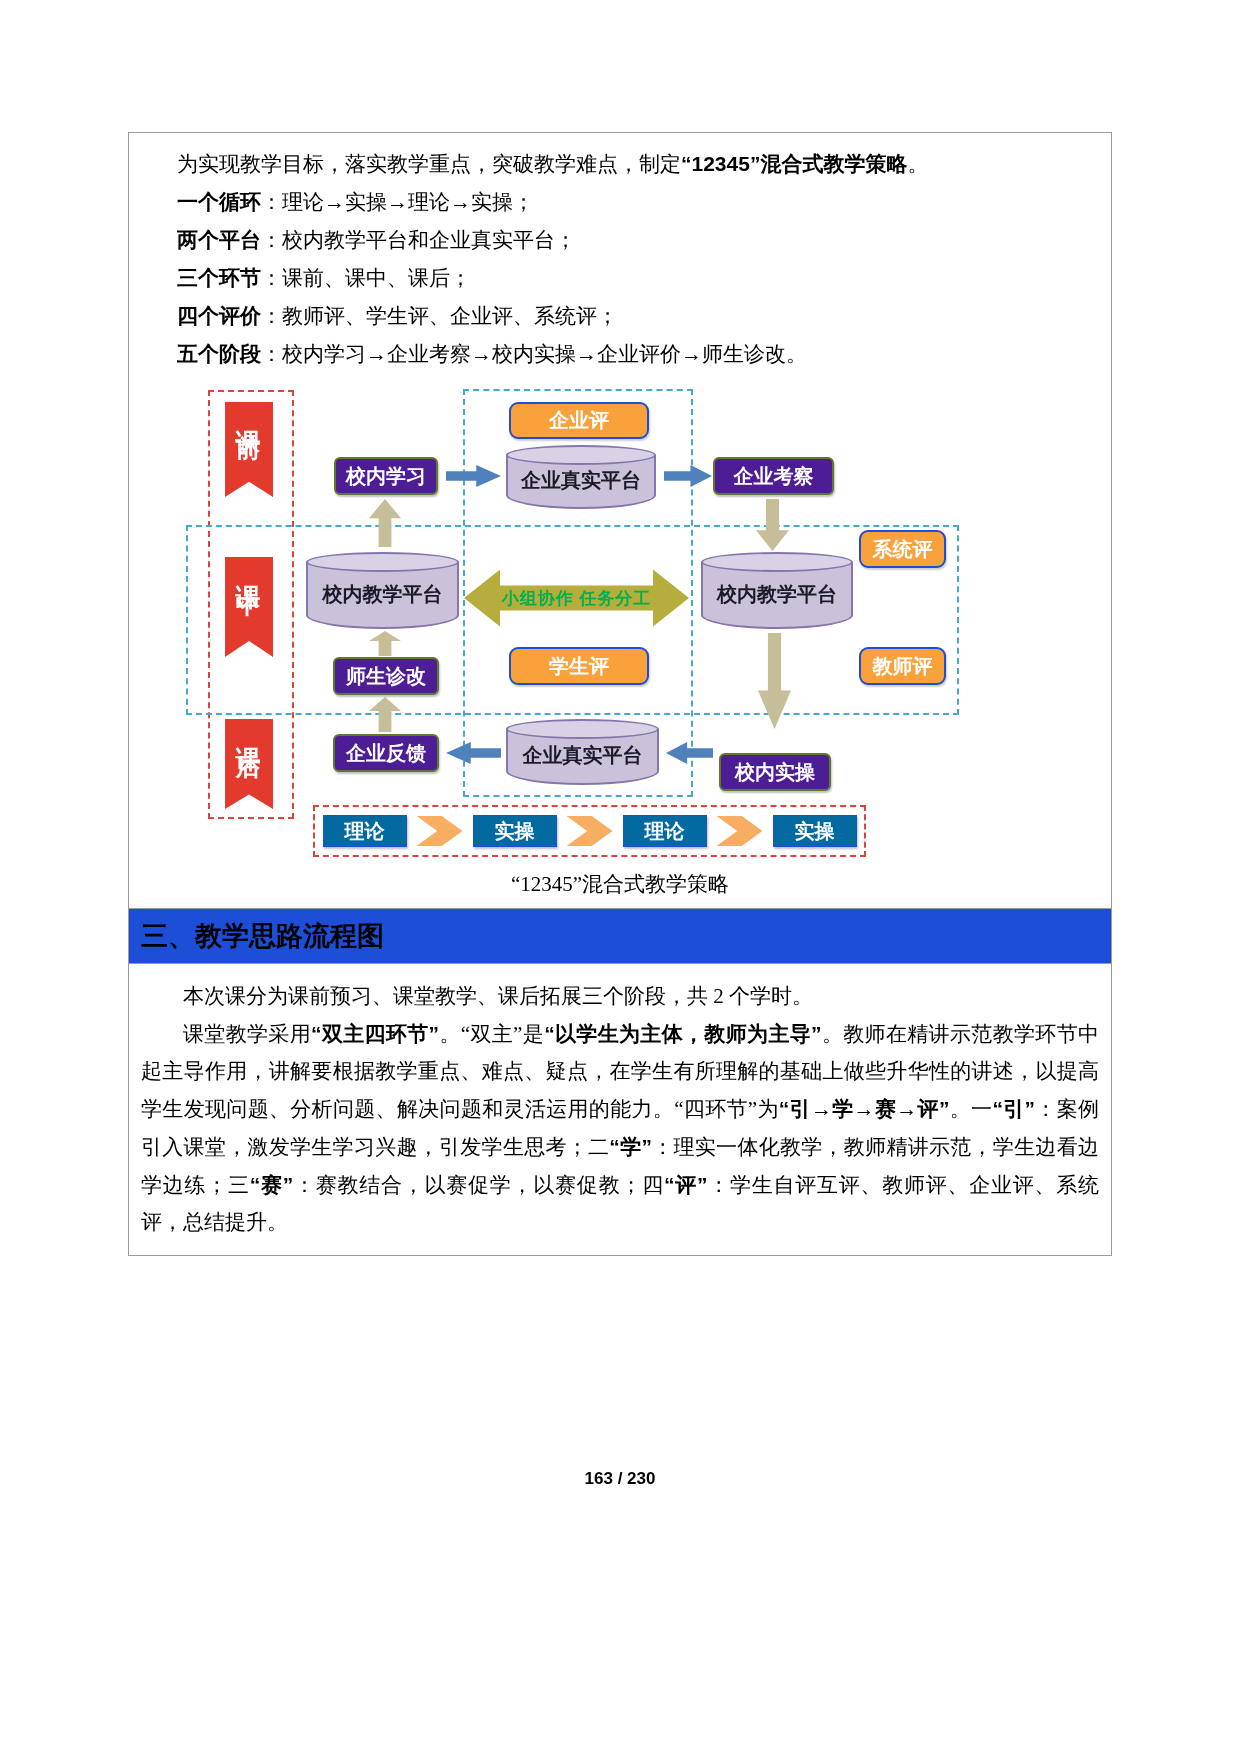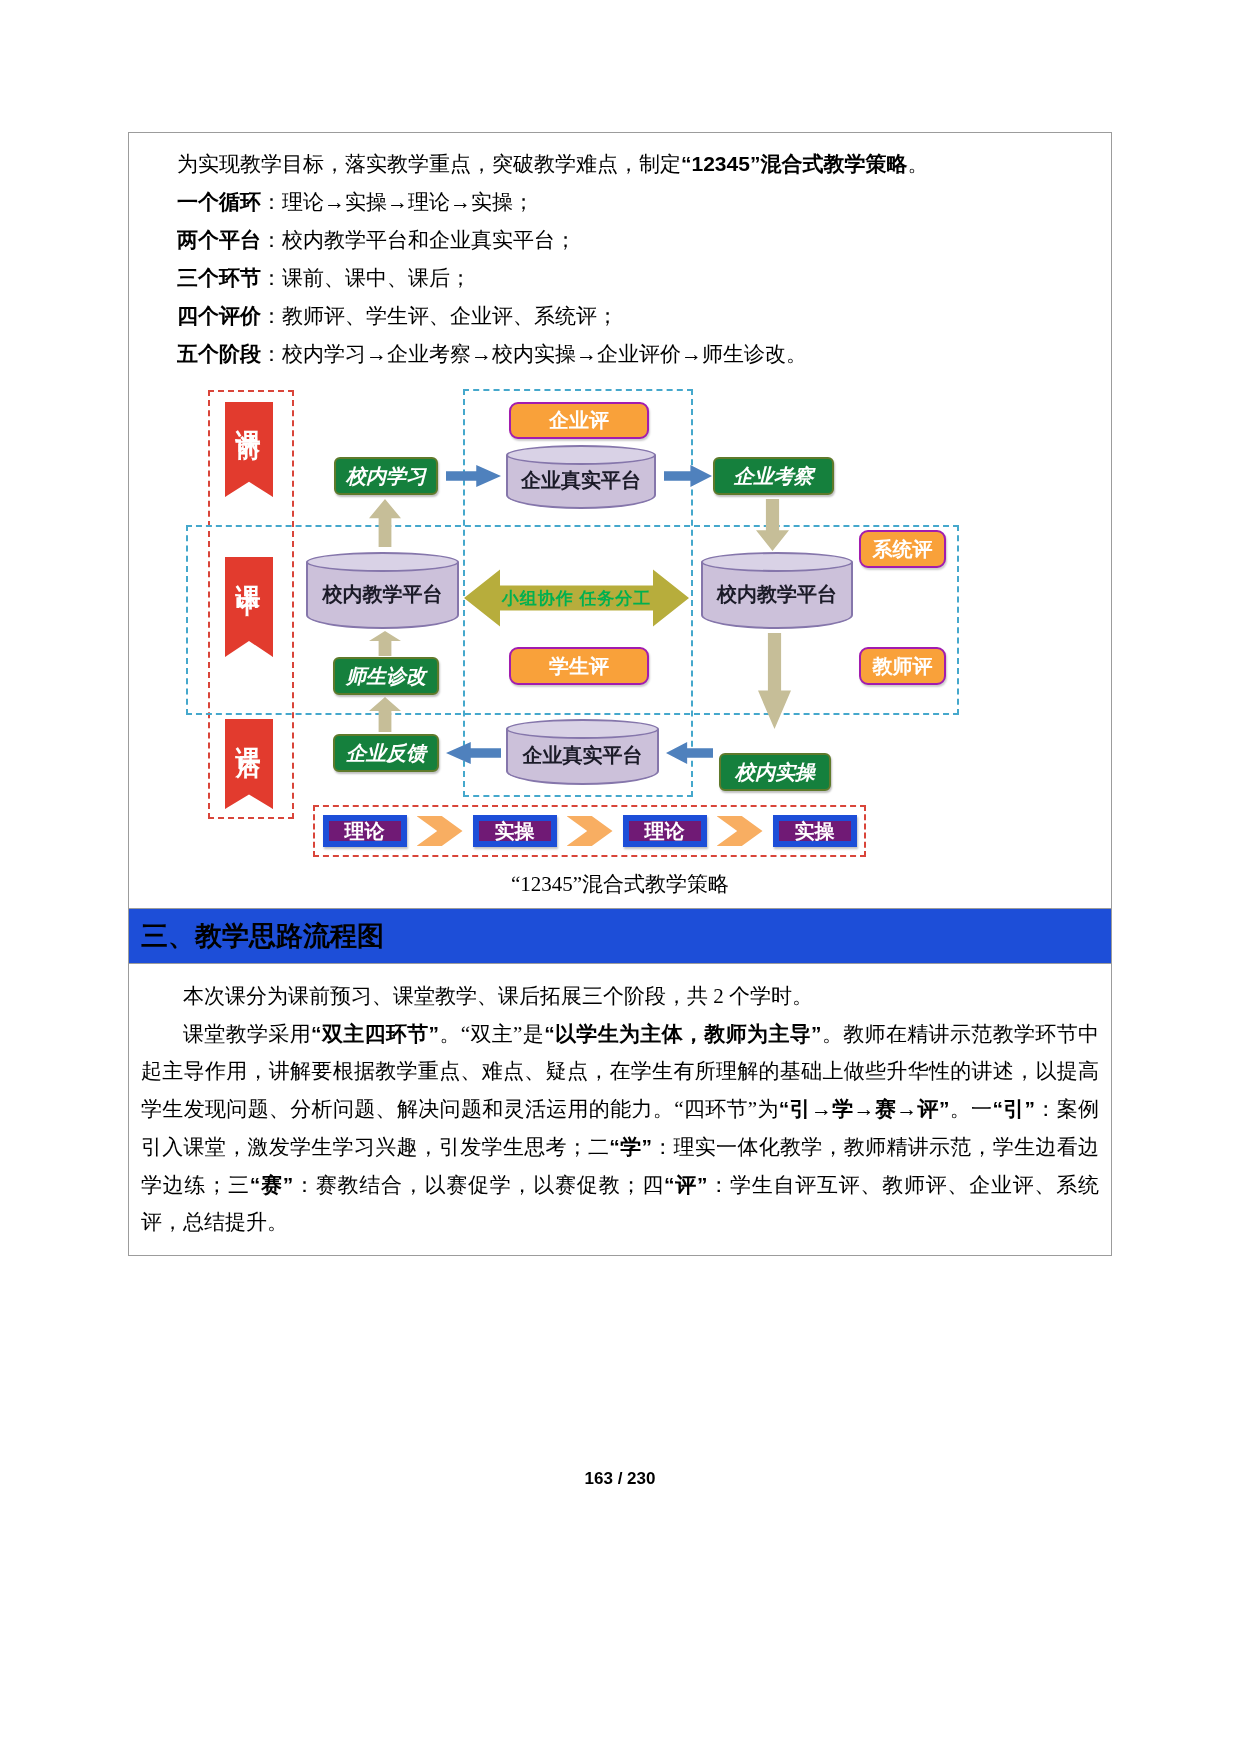--- a/index.html
+++ b/index.html
@@ -16,22 +16,22 @@
   .hei { font-family:"Liberation Sans", sans-serif; font-weight:bold; }
 
   
   .diagram { position:relative; width:960px; height:475px; margin-top:14px; }
   .dash { position:absolute; z-index:0; }
   .dash.red  { border:2px dashed #d9453a; }
   .dash.blue { border:2px dashed #45a8cc; }
 
   .node { position:absolute; z-index:2; display:flex; align-items:center; justify-content:center;
           color:#fff; font-weight:bold; font-size:20px; font-family:"Liberation Sans", sans-serif; }
-  .green  { background:#15803d; border:2px solid #5f7a2b; border-radius:6px; box-shadow:1px 2px 2px rgba(0,0,0,.25);font-style:italic; }
-  .orange { background:#F9A13A; border:2px solid #a21caf; border-radius:9px; box-shadow:1px 2px 2px rgba(0,0,0,.2);font-family:Liberation Mono, monospace; }
+  .green  { background:#4c1d95; border:2px solid #5f7a2b; border-radius:6px; box-shadow:1px 2px 2px rgba(0,0,0,.25); }
+  .orange { background:#F9A13A; border:2px solid #1d4ed8; border-radius:9px; box-shadow:1px 2px 2px rgba(0,0,0,.2);font-family:Liberation Mono, monospace; }
 
   .ribbon { position:absolute; z-index:2; background:#E23B2E;
             clip-path:polygon(0 0,100% 0,100% 100%,50% 84%,0 100%);
             display:flex; justify-content:center; box-shadow:1px 2px 2px rgba(0,0,0,.25); }
   .ribbon span { writing-mode:vertical-rl; text-orientation:upright; color:#fff; font-weight:bold;
                  font-size:25px; letter-spacing:5px; margin-top:8px;
                  font-family:"Liberation Sans", sans-serif; }
 
   .cyl { position:absolute; z-index:2; }
   .cyl-top  { position:absolute; left:0; right:0; top:0; height:20px; background:#D9D2E6;
@@ -51,21 +51,21 @@
   .up    { clip-path:polygon(50% 0,100% 40%,70% 40%,70% 100%,30% 100%,30% 40%,0 40%); }
   .down  { clip-path:polygon(30% 0,70% 0,70% 60%,100% 60%,50% 100%,0 60%,30% 60%); }
 
   .dbl { position:absolute; z-index:1; background:#B7AD3C;
          clip-path:polygon(0 50%,16% 4%,16% 30%,84% 30%,84% 4%,100% 50%,84% 96%,84% 70%,16% 70%,16% 96%);
          display:flex; align-items:center; justify-content:center; }
   .dbl span { color:#00B050; font-weight:bold; font-size:17px; letter-spacing:1px;
               font-family:"Liberation Sans", sans-serif; }
 
   .cycle-band { display:flex; align-items:center; justify-content:center; gap:10px; z-index:2; }
-  .cycle-box  { width:84px; height:32px; background:#701a75; border:6px solid #1d4ed8; color:#fff;
+  .cycle-box  { width:84px; height:32px; background:#0369a1; border:1px solid #1d4ed8; color:#fff;
                 font-weight:bold; font-size:20px; display:flex; align-items:center; justify-content:center;
                 font-family:"Liberation Sans", sans-serif; box-shadow:1px 2px 2px rgba(0,0,0,.25); }
   .cycle-chev { width:46px; height:30px; background:#F8AE62;
                 clip-path:polygon(0 0,55% 0,100% 50%,55% 100%,0 100%,45% 50%); }
 
   .caption { text-align:center; font-size:21px; margin-top:8px; }
 
   .section-header { background:#1d4ed8; border-bottom:1px solid #9c9c9c; padding:9px 12px;
                     font-family:"Liberation Sans", sans-serif; font-weight:bold; font-size:27px; }
 

